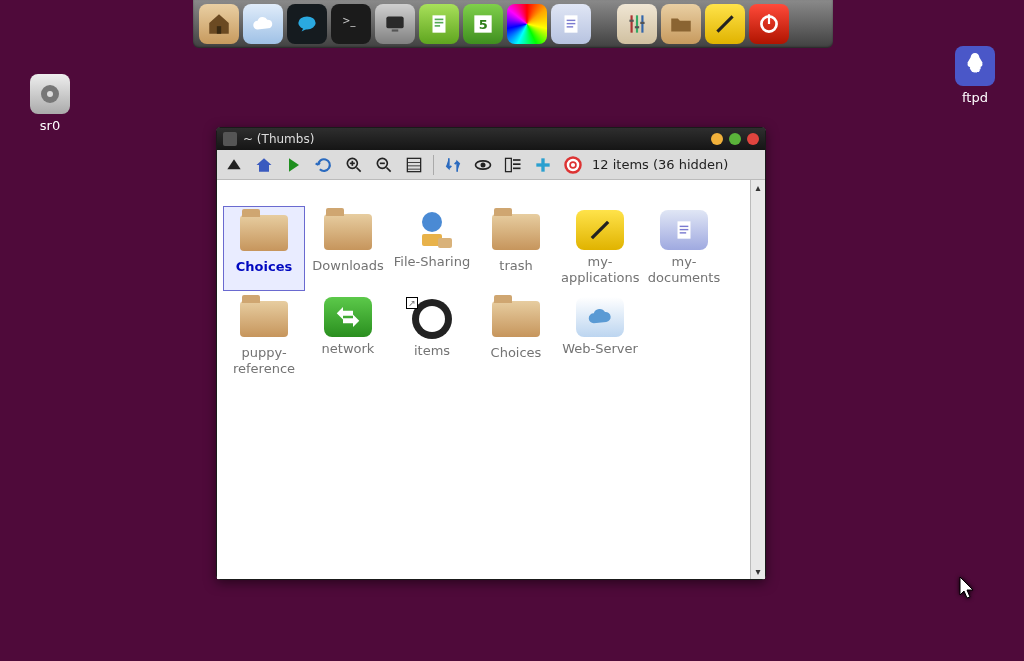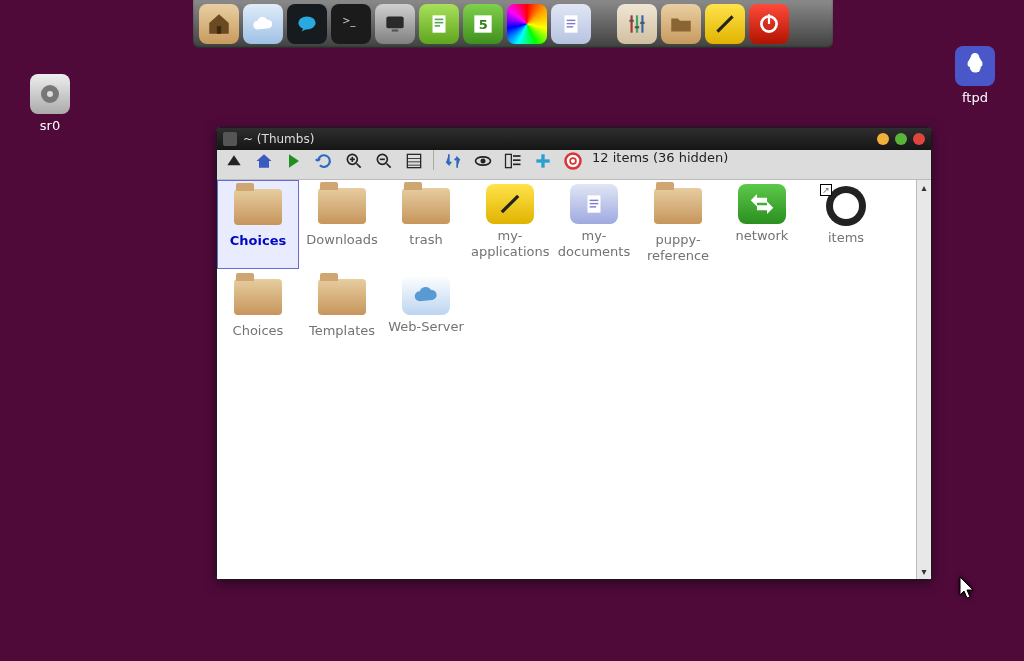--- a/index.html
+++ b/index.html
@@ -46,51 +46,51 @@
   .desktop-icon .ic{width:40px;height:40px;margin:0 auto 4px;border-radius:8px;display:flex;align-items:center;justify-content:center;}
   .ic-sr0{background:linear-gradient(#eee,#aaa);}
   .ic-trash{background:#4a57c8;}
 
   
   .cursor{position:absolute;left:959px;top:576px;font-size:20px;color:#fff;filter:drop-shadow(0 0 2px #000);}
 
   
   .win{
     position:absolute; left:216px; top:127px;
-    width:716px; height:453px;
+    width:550px; height:453px;
     background:#d9d9d9;
     border:1px solid #1a1a1a;
     border-radius:4px;
     box-shadow:0 3px 12px rgba(0,0,0,.5);
     display:flex; flex-direction:column;
   }
   .titlebar{
     height:22px; background:linear-gradient(#2e2e2e,#151515);
     color:#ddd; font-size:12px;
     display:flex; align-items:center; padding:0 6px;
   }
   .titlebar .ticon{width:14px;height:14px;margin-right:6px;background:#555;border-radius:2px;}
   .winbtns{margin-left:auto;display:flex;gap:6px;}
   .wb{width:12px;height:12px;border-radius:50%;}
   .wb-y{background:#f1b13b;} .wb-g{background:#5ab43a;} .wb-r{background:#e0443e;}
 
   .toolbar{
     height:30px; background:#dcdcdc; border-bottom:1px solid #bbb;
-    display:flex; padding:0 6px; gap:8px;
+    display:flex; align-items:center; padding:0 6px; gap:8px;
     font-size:13px; color:#222;
   }
   .tbtn{width:22px;height:22px;display:flex;align-items:center;justify-content:center;color:#222;}
   .tbtn svg{width:20px;height:20px;}
   .tsep{width:1px;height:20px;background:#aaa;}
 
   .content-wrap{flex:1;display:flex;background:#fff;}
   .content{
     flex:1;
     display:flex; flex-wrap:wrap; align-content:flex-start;
-    gap:2px 2px;
+    padding:6px; gap:2px 2px;margin-top:20px;
   }
   .item{
     width:82px; text-align:center;
     color:#737373; font-size:13px;
     padding:2px 2px 6px;
     line-height:1.2;
   }
   .item.sel{border:1px solid #6a6ad0;background:#e9ecff;color:#0008c0;font-weight:bold;}
   .item .ficon{width:48px;height:40px;margin:2px auto 4px;position:relative;}
   .folder-ic{
@@ -321,20 +321,28 @@
           </div>
         <div>Choices</div>
       </div>
       <div class="item">
         <div class="ficon">
             <div class="folder-ic"></div>
           </div>
         <div>Downloads</div>
       </div>
       <div class="item">
+        <div class="ficon"><svg width="48" height="40" viewBox="0 0 48 40">
+              <circle cx="24" cy="12" r="10" fill="#4a8ad4"></circle>
+              <rect x="14" y="24" width="20" height="12" rx="2" fill="#e8b24a"></rect>
+              <rect x="30" y="28" width="14" height="10" rx="2" fill="#d9b27a"></rect>
+            </svg></div>
+        <div>File-Sharing</div>
+      </div>
+      <div class="item">
         <div class="ficon">
             <div class="folder-ic"></div>
           </div>
         <div>trash</div>
       </div>
       <div class="item">
         <div class="ficon app-yellow">
             <div class="overlay">
               <svg width="28" height="28" viewBox="0 0 24 24">
                 <path fill="#222" d="M4 18L18 4l2 2L6 20z"></path>
@@ -380,26 +388,20 @@
         </div>
         <div>items</div>
       </div>
       <div class="item">
         <div class="ficon">
             <div class="folder-ic"></div>
           </div>
         <div>Choices</div>
       </div>
       <div class="item">
-        <div class="ficon">
-            <div class="folder-ic"></div>
-          </div>
-        <div>Templates</div>
-      </div>
-      <div class="item">
         <div class="ficon app-cloud">
             <div class="overlay">
               <svg width="30" height="30" viewBox="0 0 24 24">
                 <path fill="#5a9ad4" d="M7 17a4 4 0 010-8 5 5 0 019-1 4 4 0 011 8z"></path>
               </svg>
             </div>
           </div>
         <div>Web-Server</div>
       </div>
     </div>

